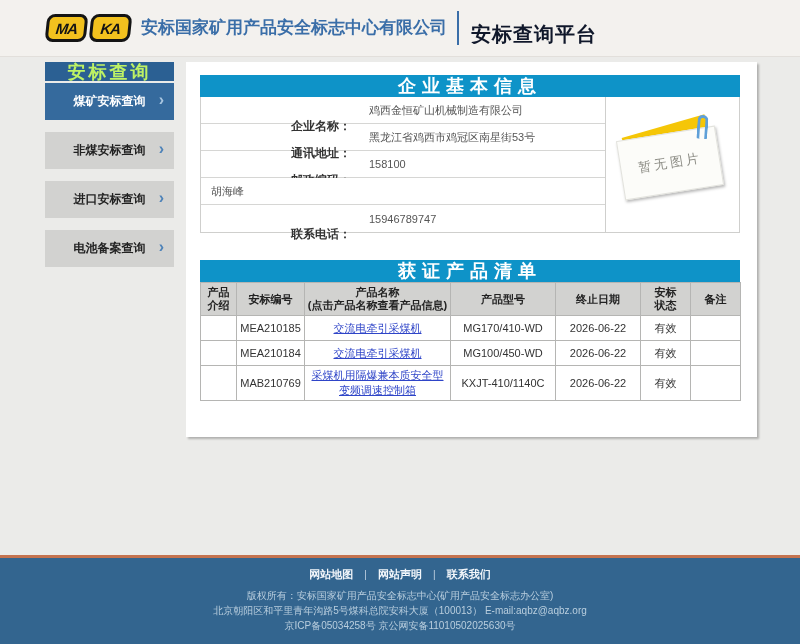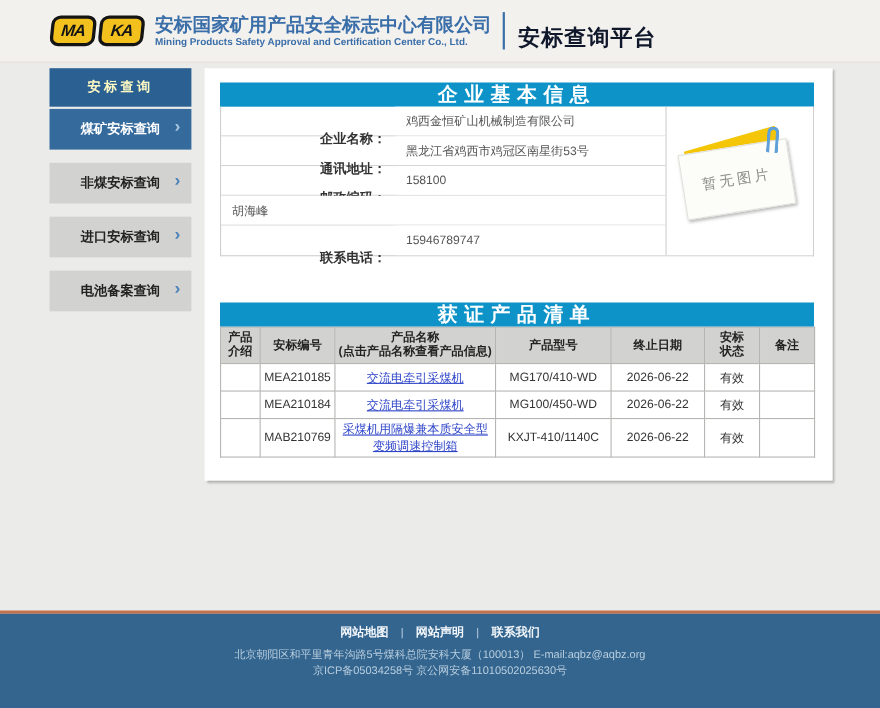--- a/index.html
+++ b/index.html
@@ -15,21 +15,21 @@
     display:flex; align-items:center; justify-content:center; font-style:italic; font-weight:bold;
     font-size:15px; color:#141414; transform:skewX(-6deg); letter-spacing:-1px; }
   .title-block { margin-left:10px; }
   .org-cn { color:#3a6ea8; font-weight:bold; font-size:17px; line-height:20px; }
   .org-en { color:#3a6ea8; font-weight:bold; font-size:9px; line-height:11px; }
   .hdr-divider { width:2px; height:34px; background:#3a6ea8; margin:0 12px 0 10px; }
   .platform-title { color:#0f172a; font-weight:bold; font-size:20px; letter-spacing:1px;margin-top:12px; }
 
   
   .sidebar { position:absolute; left:45px; top:62px; width:129px; }
-  .sidebar-header { height:35px; background:#2b6093; color:#fef9c3; font-weight:bold; font-size:12px;
+  .sidebar-header { height:19px; background:#2b6093; color:#bef264; font-weight:bold; font-size:18px;
     letter-spacing:3px; display:flex; align-items:center; justify-content:center; margin-bottom:2px; }
   .side-item { position:relative; height:37px; margin-bottom:12px; background:#d2d2d0; color:#222;
     font-weight:bold; font-size:12px; display:flex; align-items:center; justify-content:center; cursor:pointer; }
   .side-item .chev { position:absolute; right:10px; color:#4d82b8; font-size:16px; font-weight:bold; top:8px; }
   .side-item.active { background:#356a9d; color:#fff; }
   .side-item.active .chev { color:#a9c6e0; }
 
   
   .panel { position:absolute; left:186px; top:62px; width:571px; height:375px; background:#ffffff;
     box-shadow:2px 2px 2px rgba(0,0,0,0.25); }
@@ -50,21 +50,21 @@
   .card-wrap { position:absolute; left:14px; top:24px; width:104px; height:86px; }
   .card-yellow { position:absolute; left:8px; top:4px; width:86px; height:58px; background:#f5c607; transform:rotate(-16deg); }
   .card-white { position:absolute; left:0px; top:12px; width:100px; height:60px; background:#fcfcf9;
     border:1px solid #e2e2dd; box-shadow:1px 2px 3px rgba(0,0,0,0.28); transform:rotate(-9deg);
     display:flex; align-items:center; justify-content:center; color:#8d8d86; font-size:13px;
     letter-spacing:3px; font-family:"Liberation Serif","DejaVu Serif",serif; }
   .paperclip { position:absolute; right:16px; top:-6px; width:11px; height:24px;
     border:3px solid #5fa0d8; border-bottom:none; border-radius:6px 6px 2px 2px; transform:rotate(4deg); background:transparent; }
 
   
-  .products { top:213px; }
+  .products { top:198px; }
   .products table { width:540px; border-collapse:collapse; table-layout:fixed; }
   .products th, .products td { border:1px solid #b5b5b3; }
   .products th { background:#d2d2d0; font-weight:bold; font-size:11px; color:#222;
     line-height:13px; padding:3px 1px; text-align:center; }
   .products td { font-size:11px; color:#333; height:25px; text-align:center; padding:2px 2px; background:#fff; }
   .col-intro{width:36px;} .col-cert{width:68px;} .col-name{width:146px;} .col-model{width:105px;}
   .col-date{width:85px;} .col-status{width:50px;} .col-remark{width:50px;}
   .cell-left { text-align:left; padding-left:8px; }
   .prod-link { color:#2f45c8; text-decoration:underline; cursor:pointer; }
 
@@ -82,21 +82,20 @@
 
 <div id="app">
 
   <div class="top-header">
     <div class="logo">
       <span class="badge">MA</span>
       <span class="badge">KA</span>
     </div>
     <div class="title-block">
       <div class="org-cn">安标国家矿用产品安全标志中心有限公司</div>
-      <div class="org-en">Mining Products Safety Approval and Certification Center Co., Ltd.</div>
     </div>
     <div class="hdr-divider"></div>
     <div class="platform-title">安标查询平台</div>
   </div>
 
   <div class="sidebar">
     <div class="sidebar-header">安标查询</div>
     <div class="side-item active">
       <span>煤矿安标查询</span>
       <span class="chev">›</span>
@@ -228,19 +227,20 @@
     <div class="orange-rule"></div>
     <div class="footer-blue">
       <div class="footer-links">
         <span class="footer-link">网站地图</span>
         <span class="sep">|</span>
         <span class="footer-link">网站声明</span>
         <span class="sep">|</span>
         <span class="footer-link">联系我们</span>
       </div>
       <div class="copyright">
+        <div>版权所有：安标国家矿用产品安全标志中心(矿用产品安全标志办公室)</div>
         <div>北京朝阳区和平里青年沟路5号煤科总院安科大厦（100013） E-mail:aqbz@aqbz.org</div>
         <div>京ICP备05034258号 京公网安备11010502025630号</div>
       </div>
     </div>
   </div>
 
 </div>
 
 </body></html>

